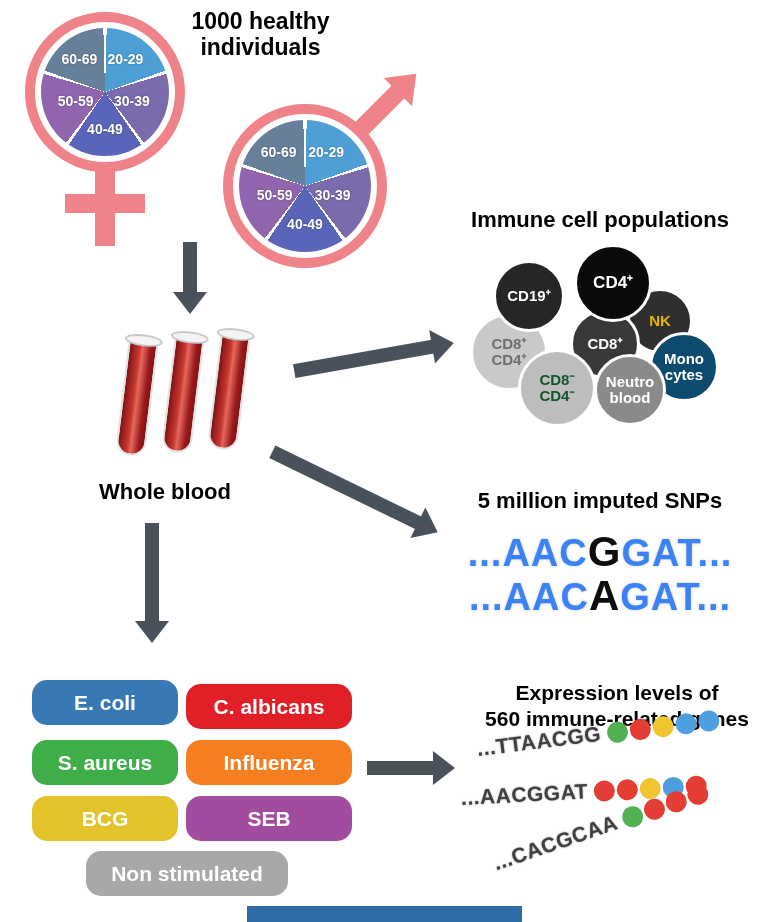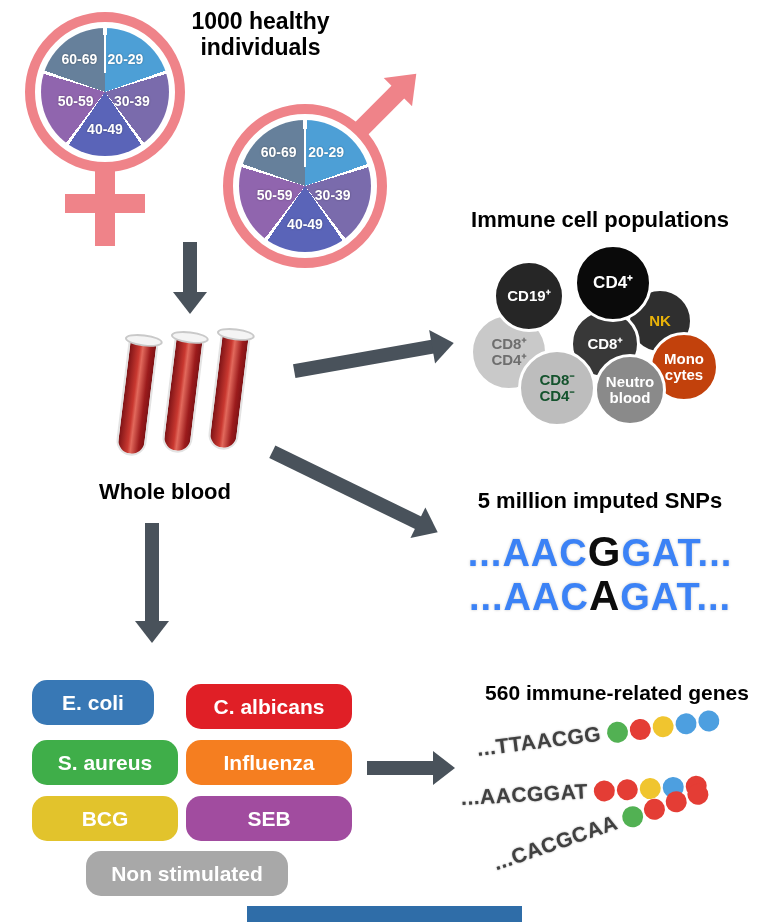--- a/index.html
+++ b/index.html
@@ -144,21 +144,21 @@
 </div>
 <div class="cell" style="left: 493px; top: 260px; width: 72px; height: 72px; background: rgb(38, 38, 38); color: rgb(255, 255, 255);">
   <span>CD19⁺</span>
 </div>
 <div class="cell" style="left: 627px; top: 288px; width: 66px; height: 66px; background: rgb(47, 47, 47); color: #eab308;">
   <span>NK</span>
 </div>
 <div class="cell" style="left: 570px; top: 309px; width: 70px; height: 70px; background: rgb(56, 56, 56); color: rgb(255, 255, 255);">
   <span>CD8⁺</span>
 </div>
-<div class="cell" style="left: 649px; top: 332px; width: 70px; height: 70px; background: #c2410c; color: rgb(255, 255, 255);">
+<div class="cell" style="left: 649px; top: 332px; width: 70px; height: 70px; background: #0c4a6e; color: rgb(255, 255, 255);">
   <span>Mono</span>
   <span>cytes</span>
 </div>
 <div class="cell" style="left: 574px; top: 244px; width: 78px; height: 78px; font-size: 17px; background: rgb(10, 10, 10); color: rgb(255, 255, 255);">
   <span>CD4⁺</span>
 </div>
 <div class="cell" style="left: 518px; top: 349px; width: 78px; height: 78px; background: rgb(189, 189, 189); color: #14532d;">
   <span>CD8⁻</span>
   <span>CD4⁻</span>
 </div>
@@ -168,34 +168,35 @@
 </div>
 
 <div class="heading" style="left:450px; top:488px; width:300px; font-size:22px;">5 million imputed SNPs</div>
 <div class="snp-line" style="top:528px;">
   <span class="snp-gray">...AAC</span><span class="snp-var">G</span><span class="snp-gray">GAT...</span>
 </div>
 <div class="snp-line" style="top:572px;">
   <span class="snp-gray">...AAC</span><span class="snp-var">A</span><span class="snp-gray">GAT...</span>
 </div>
 
-<div class="pill" style="left: 32px; top: 680px; width: 122px; background: rgb(56, 120, 181);">E. coli</div>
+<div class="pill" style="left: 32px; top: 680px; width: 146px; background: rgb(56, 120, 181);">E. coli</div>
 <div class="pill" style="left: 186px; top: 684px; width: 166px; background: rgb(224, 31, 38);">C. albicans</div>
 <div class="pill" style="left: 32px; top: 740px; width: 146px; background: rgb(63, 174, 73);">S. aureus</div>
 <div class="pill" style="left: 186px; top: 740px; width: 166px; background: rgb(245, 126, 32);">Influenza</div>
 <div class="pill" style="left: 32px; top: 796px; width: 146px; background: rgb(226, 195, 44);">BCG</div>
 <div class="pill" style="left: 186px; top: 796px; width: 166px; background: rgb(161, 76, 159);">SEB</div>
 <div class="pill" style="left: 86px; top: 851px; width: 202px; background: rgb(168, 168, 168);">Non stimulated</div>
 
 <div class="arrow" style="left:367px; top:751px; width:88px;">
   <div class="shaft"></div>
   <div class="head"></div>
 </div>
 
 <div class="heading" style="left:462px; top:680px; width:310px; font-size:21px; line-height:1.25;">
+  <div>Expression levels of</div>
   <div>560 immune-related genes</div>
 </div>
 
 <div class="gene-row" style="left:477px; top:737px; transform:rotate(-7deg);">
   <span class="gene-seq">...TTAACGG</span>
   <span class="gene-dots">
       <span class="dot" style="background: rgb(82, 177, 83);"></span>
       <span class="dot" style="background: rgb(228, 61, 53);"></span>
       <span class="dot" style="background: rgb(240, 197, 47);"></span>
       <span class="dot" style="background: rgb(77, 159, 224);"></span>

